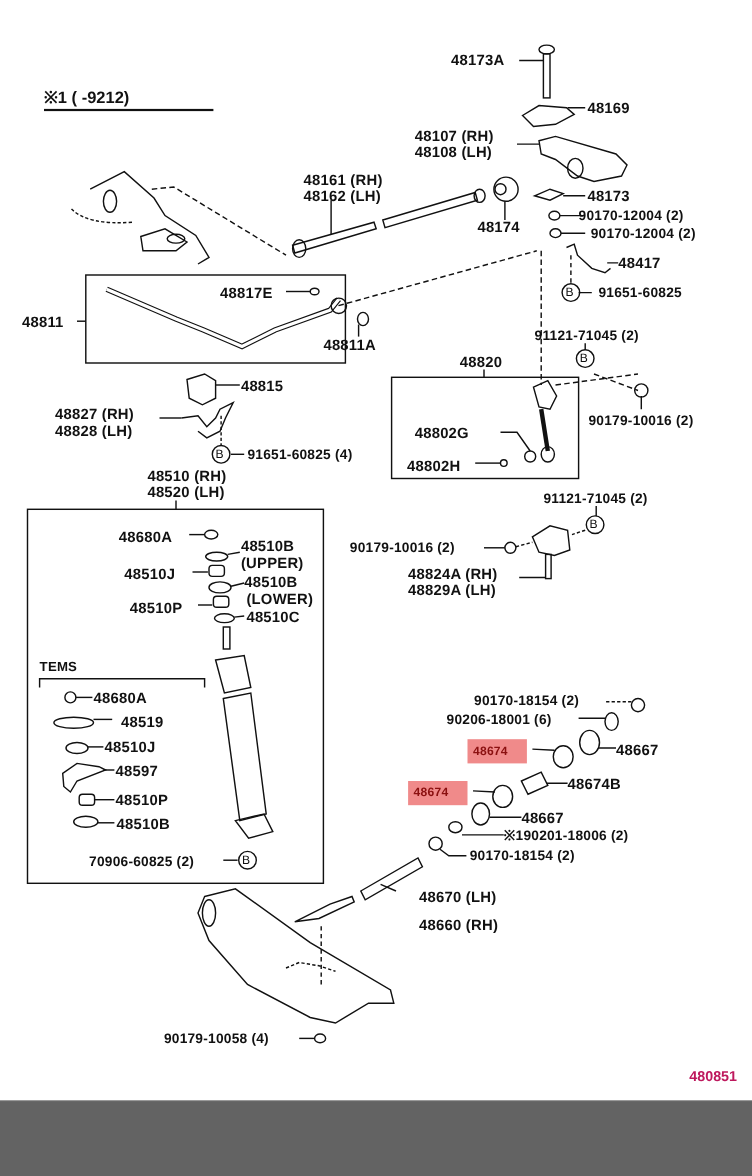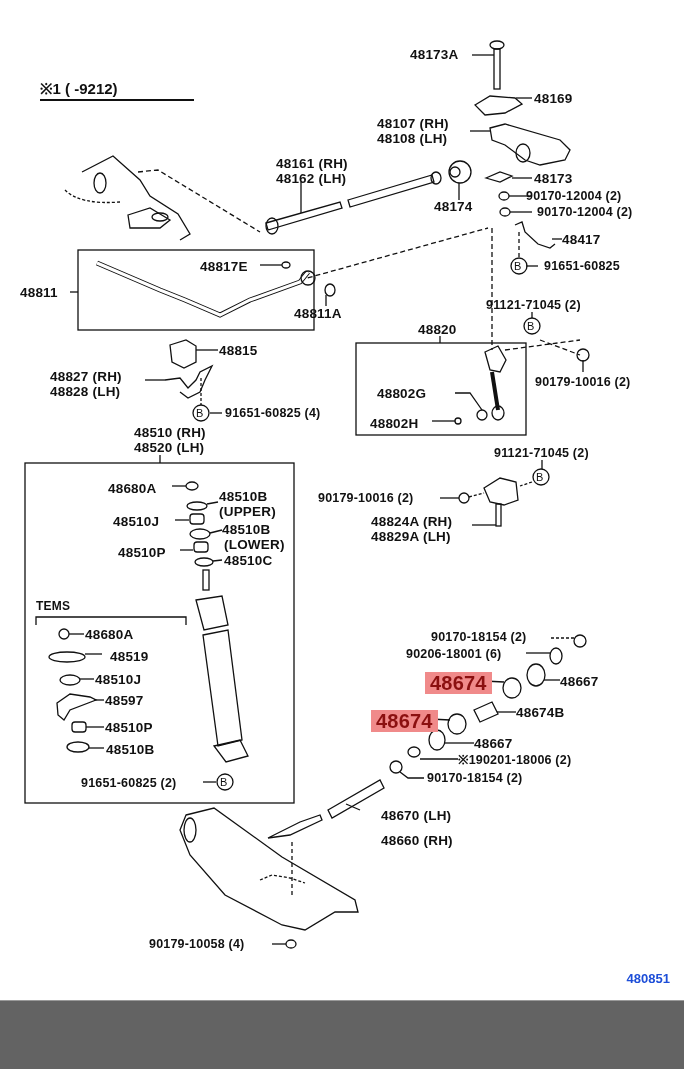--- a/index.html
+++ b/index.html
@@ -2,24 +2,24 @@
 <html><head>
 <meta charset="utf-8">
 <style>
   html, body { margin: 0; padding: 0; }
   body { width: 684px; height: 1069px; position: relative; background: #ffffff; overflow: hidden;
          font-family: "Liberation Sans", sans-serif; }
   #diagram { position: absolute; left: 0; top: 0; width: 684px; height: 1000px; }
   #diagram svg { position: absolute; left: 0; top: 0; }
   .lbl { position: absolute; font-family: "Liberation Sans", sans-serif; font-weight: bold;
          font-size: 13.5px; color: #111; white-space: nowrap; line-height: 15px; letter-spacing: 0.2px; }
-  .hl { background: #f08a8a; color: #8b1010; padding: 4px 5px 3px 5px; font-size: 20px; }
+  .hl { background: #f08a8a; color: #8b1010; padding: 4px 17px 3px 5px; font-size: 11px; }
   .header-title { position: absolute; left: 40px; top: 78px; font-weight: bold; font-size: 15px; color: #111; }
   .header-rule { position: absolute; left: 40px; top: 99px; width: 154px; height: 2px; background: #111; }
-  .diagram-code { position: absolute; right: 14px; top: 971px; font-weight: bold; font-size: 13px; color: #1d4ed8; }
+  .diagram-code { position: absolute; right: 14px; top: 971px; font-weight: bold; font-size: 13px; color: #be185d; }
   #footer { position: absolute; left: 0; top: 1000px; width: 684px; height: 69px; background: #636363;
             border-top: 1px solid #9a9a9a; display: flex; align-items: center; justify-content: center; }
   #footer span { color: #ffffff; font-family: "Liberation Sans", sans-serif; font-size: 27px; letter-spacing: -0.5px; }
   .gap { display: inline-block; width: 30px; }
 </style>
 </head>
 <body>
 
 <div id="diagram">
   <svg width="684" height="1000" viewBox="0 0 684 1000" fill="none" stroke="#111" stroke-width="1.3">
@@ -241,21 +241,21 @@
   <div class="lbl" style="left:118px;top:545px">48510P</div>
   <div class="lbl" style="left:224px;top:553px">48510C</div>
 
   <div class="lbl" style="left:36px;top:599px;font-size:12px">TEMS</div>
   <div class="lbl" style="left:85px;top:627px">48680A</div>
   <div class="lbl" style="left:110px;top:649px">48519</div>
   <div class="lbl" style="left:95px;top:672px">48510J</div>
   <div class="lbl" style="left:105px;top:693px">48597</div>
   <div class="lbl" style="left:105px;top:720px">48510P</div>
   <div class="lbl" style="left:106px;top:742px">48510B</div>
-  <div class="lbl" style="left:81px;top:776px;font-size:12.5px">91651-60825 (2)</div>
+  <div class="lbl" style="left:81px;top:776px;font-size:12.5px">70906-60825 (2)</div>
 
   <div class="lbl" style="left:431px;top:630px;font-size:12.5px">90170-18154 (2)</div>
   <div class="lbl" style="left:406px;top:647px;font-size:12.5px">90206-18001 (6)</div>
   <div class="lbl hl" style="left: 425px; top: 672px; background: rgb(240, 138, 138); color: rgb(139, 16, 16);">48674</div>
   <div class="lbl" style="left:560px;top:674px">48667</div>
   <div class="lbl" style="left:516px;top:705px">48674B</div>
   <div class="lbl hl" style="left: 371px; top: 710px; background: rgb(240, 138, 138); color: rgb(139, 16, 16);">48674</div>
   <div class="lbl" style="left:474px;top:736px">48667</div>
   <div class="lbl" style="left:458px;top:753px;font-size:12.5px">※190201-18006 (2)</div>
   <div class="lbl" style="left:427px;top:771px;font-size:12.5px">90170-18154 (2)</div>

